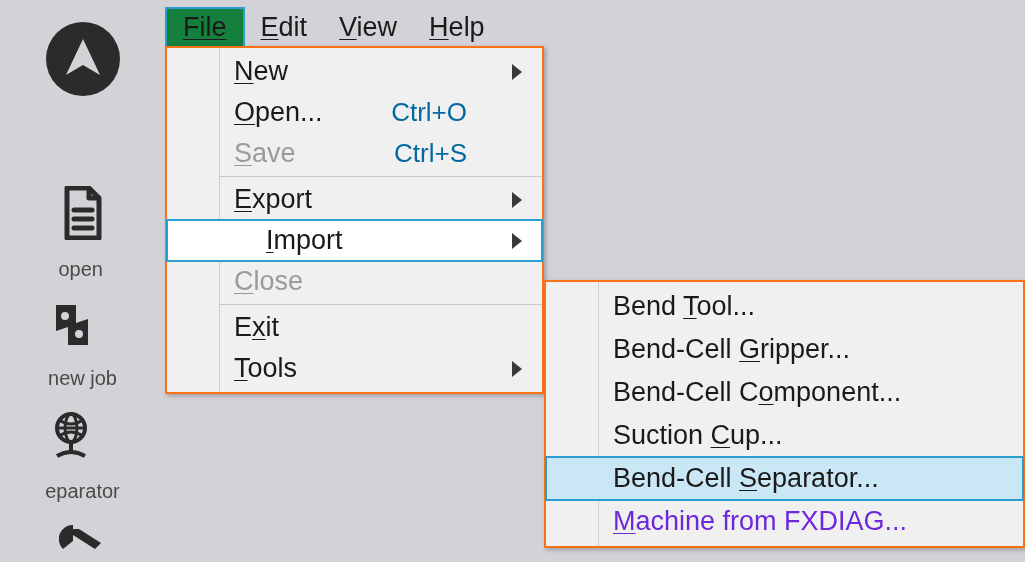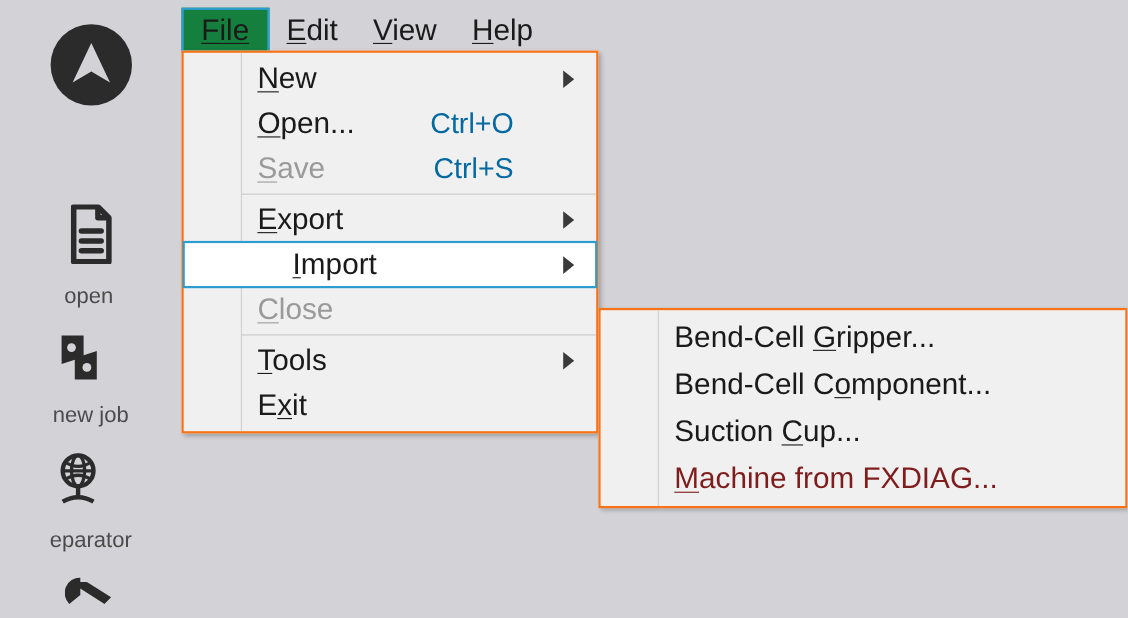--- a/index.html
+++ b/index.html
@@ -127,21 +127,21 @@
     border-left:1px solid #cfcfcf;
     padding:3px 0;
   }
   .menu.import .mi{ padding:6px 18px 6px 14px; }
   .menu.import .mi.sel{
     background:#cae7f5;
     outline:2px solid #2b9ecf;
     outline-offset:-1px;
     margin-left:-53px; padding-left:67px;
   }
-  .menu.import .mi.disabled{ color:#7f1d1d; }
+  .menu.import .mi.disabled{ color:#6d28d9; }
 
   svg { display:block; }
 </style>
 </head>
 <body>
 
 <div class="sidebar">
   <div class="logo-circle">
     <svg width="44" height="44" viewBox="0 0 44 44">
       <polygon points="22,2 39,38 22,28 5,38" fill="#d3d3d7"></polygon>
@@ -216,37 +216,43 @@
       </div>
     <div class="mi hl">
         <span><span class="u">I</span>mport</span>
         <span class="arrow"></span>
       </div>
     <div class="mi disabled">
         <span><span class="u">C</span>lose</span>
       </div>
     <div class="sep"></div>
     <div class="mi">
+        <span>E<span class="u">x</span>it</span>
+      </div>
+    <div class="mi">
         <span><span class="u">T</span>ools</span>
         <span class="arrow"></span>
-      </div>
-    <div class="mi">
-        <span>E<span class="u">x</span>it</span>
       </div>
   </div>
 </div>
 
 <div class="menu import">
   <div class="menu-inner">
     <div class="mi">
+        <span>Bend <span class="u">T</span>ool...</span>
+      </div>
+    <div class="mi">
         <span>Bend-Cell <span class="u">G</span>ripper...</span>
       </div>
     <div class="mi">
         <span>Bend-Cell C<span class="u">o</span>mponent...</span>
       </div>
     <div class="mi">
         <span>Suction <span class="u">C</span>up...</span>
+      </div>
+    <div class="mi sel">
+        <span>Bend-Cell <span class="u">S</span>eparator...</span>
       </div>
     <div class="mi disabled">
         <span><span class="u">M</span>achine from FXDIAG...</span>
       </div>
   </div>
 </div>
 
 </body></html>

